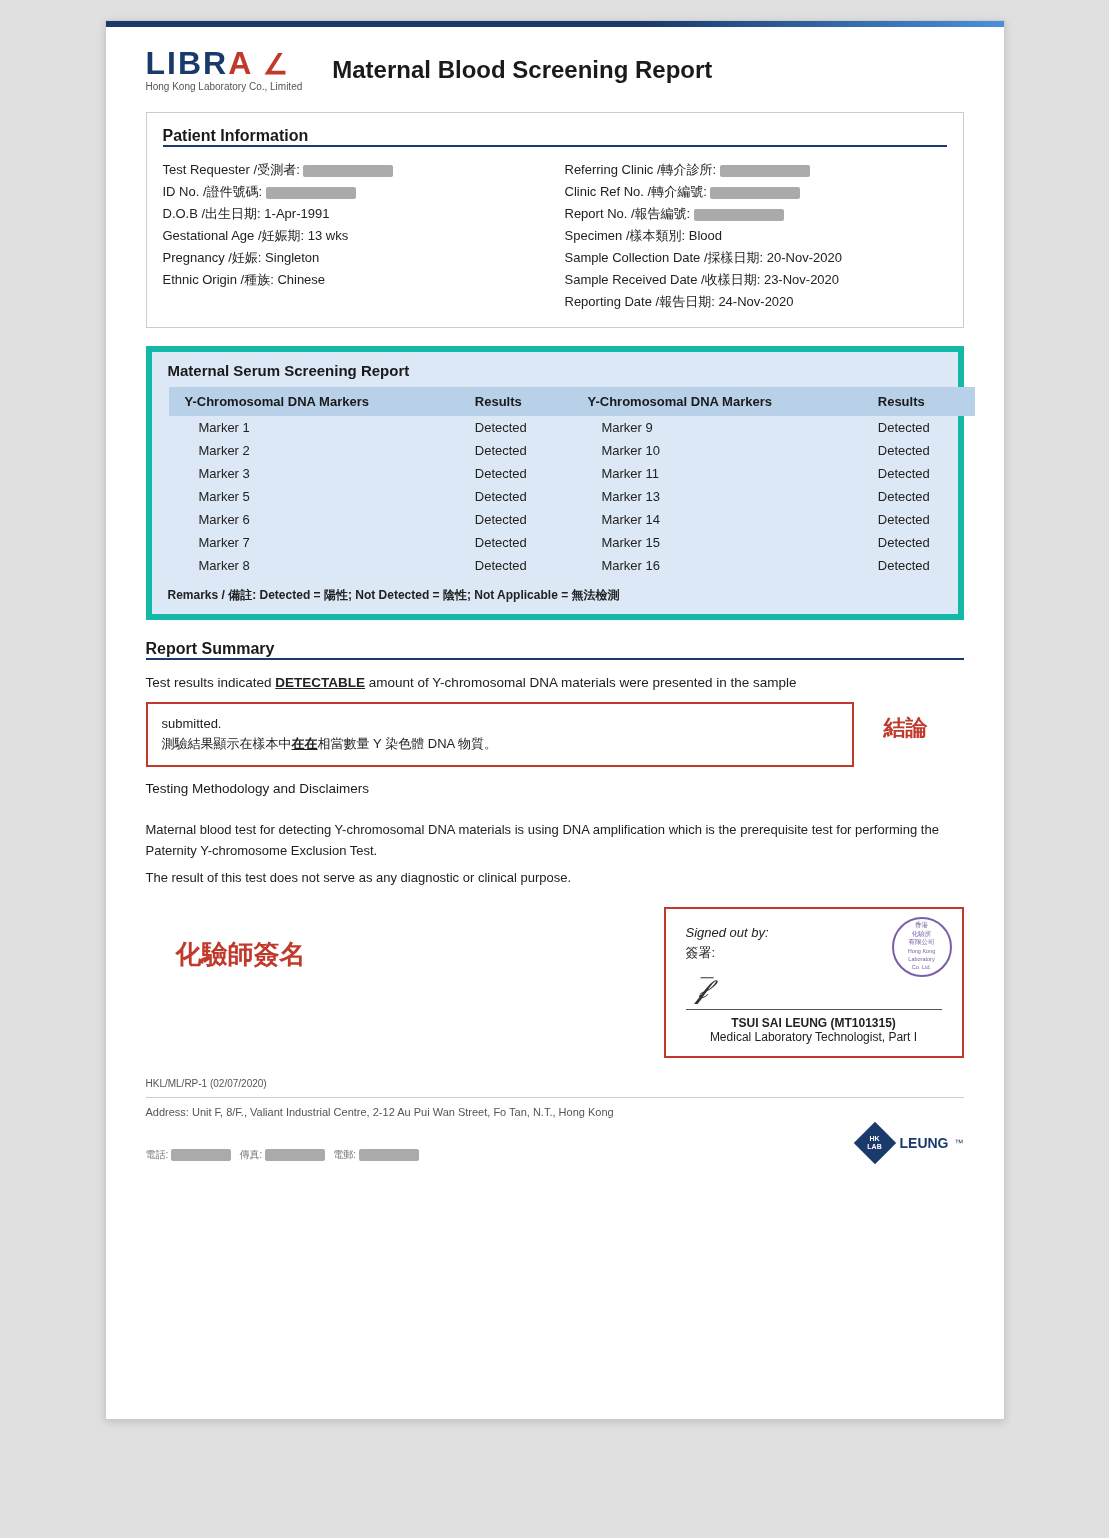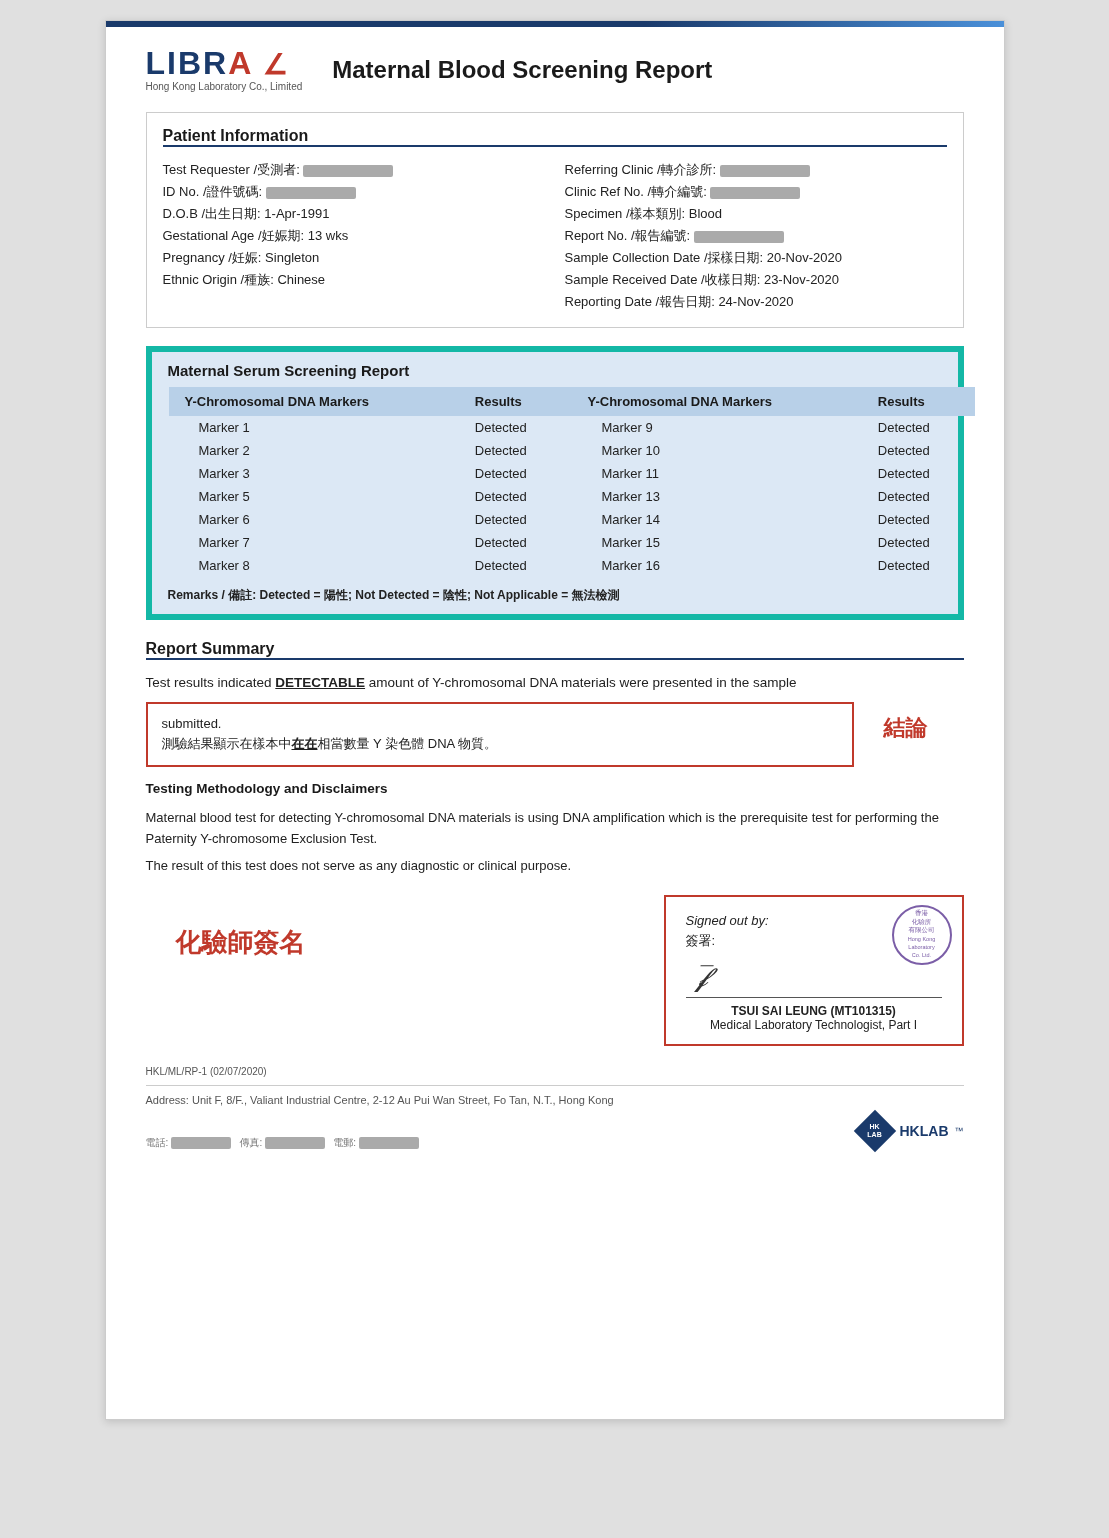--- a/index.html
+++ b/index.html
@@ -175,23 +175,23 @@
       padding-top: 8px;
       min-width: 80px;
     }
 
     
     .methodology-section {
       margin-bottom: 18px;
     }
     .methodology-title {
       font-size: 13.5px;
-      font-weight: bold;
+      font-weight: normal;
       color: #1a1a1a;
-      margin-bottom: 12px;
+      margin-bottom: 24px;
     }
     .methodology-text {
       font-size: 13px;
       color: #222;
       line-height: 1.6;
       margin-bottom: 6px;
     }
 
     
     .signature-row {
@@ -344,24 +344,24 @@
         </div>
       </div>
       <div>
         <div class="patient-row">
           <span class="label">Referring Clinic /轉介診所: </span><span class="redacted"></span>
         </div>
         <div class="patient-row">
           <span class="label">Clinic Ref No. /轉介編號: </span><span class="redacted"></span>
         </div>
         <div class="patient-row">
+          <span class="label">Report No. /報告編號: </span><span class="redacted"></span>
+        </div>
+        <div class="patient-row">
           <span class="label">Specimen /樣本類別: </span><span class="value">Blood</span>
-        </div>
-        <div class="patient-row">
-          <span class="label">Report No. /報告編號: </span><span class="redacted"></span>
         </div>
         <div class="patient-row">
           <span class="label">Sample Collection Date /採樣日期: </span><span class="value">20-Nov-2020</span>
         </div>
         <div class="patient-row">
           <span class="label">Sample Received Date /收樣日期: </span><span class="value">23-Nov-2020</span>
         </div>
         <div class="patient-row">
           <span class="label">Reporting Date /報告日期: </span><span class="value">24-Nov-2020</span>
         </div>
@@ -473,17 +473,17 @@
     <div class="footer-contacts">
       <span>電話: <span class="redacted-sm"></span></span>&nbsp;&nbsp;
       <span>傳真: <span class="redacted-sm"></span></span>&nbsp;&nbsp;
       <span>電郵: <span class="redacted-sm"></span></span>
     </div>
     <div class="hklab-logo">
       <div style="position:relative;width:38px;height:38px;display:flex;align-items:center;justify-content:center;">
         <div style="width:30px;height:30px;background:#1a3a6b;transform:rotate(45deg);position:absolute;"></div>
         <div style="position:absolute;color:white;font-size:7px;font-weight:bold;text-align:center;line-height:1.1;">HK<br>LAB</div>
       </div>
-      <span class="hklab-text">HKLAB</span>
+      <span class="hklab-text">LEUNG</span>
         <sup style="font-size:9px;color:#1a3a6b;">™</sup>
     </div>
   </div>
 </div>
 
 </body></html>

